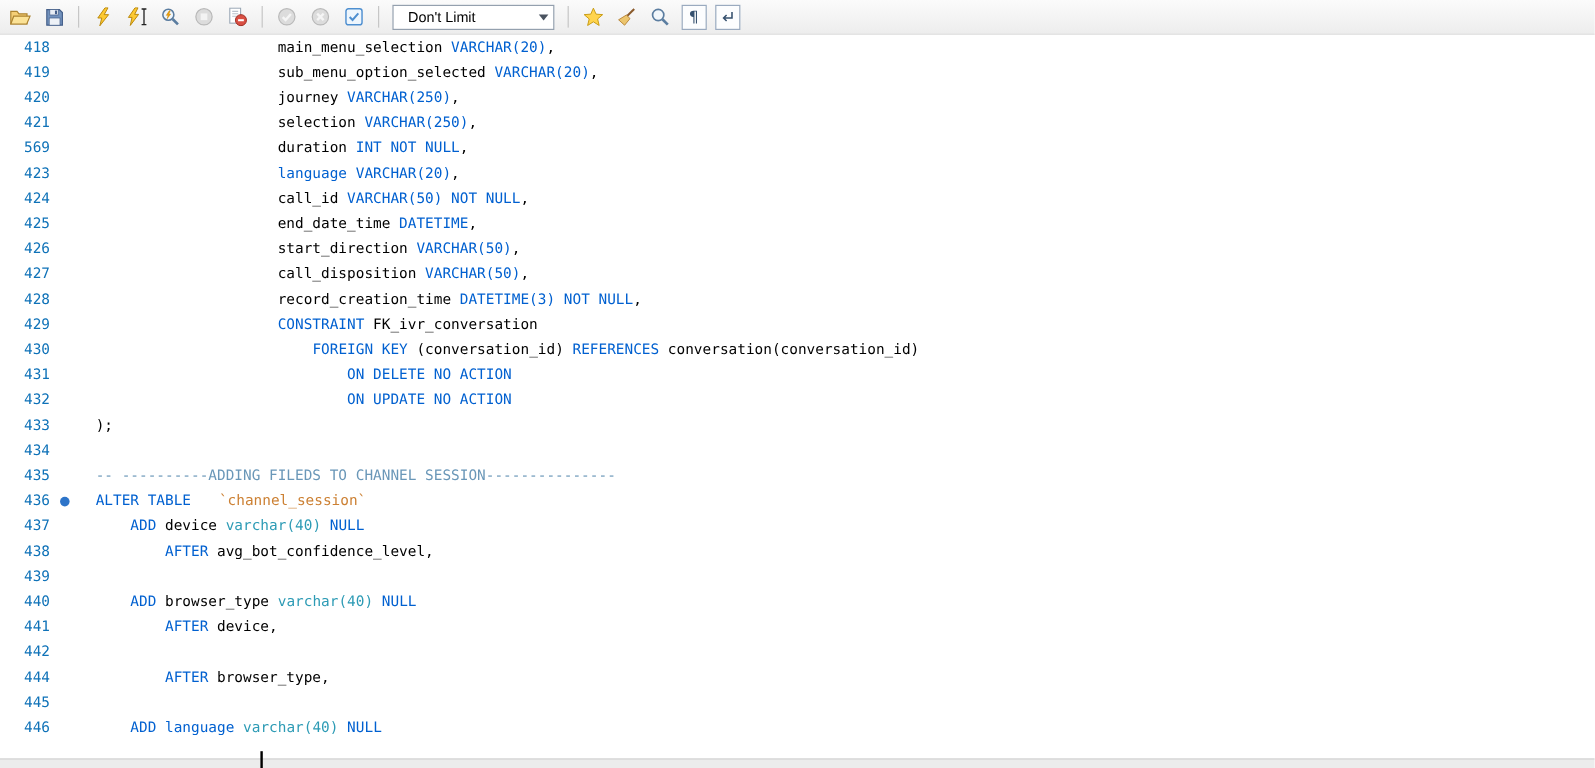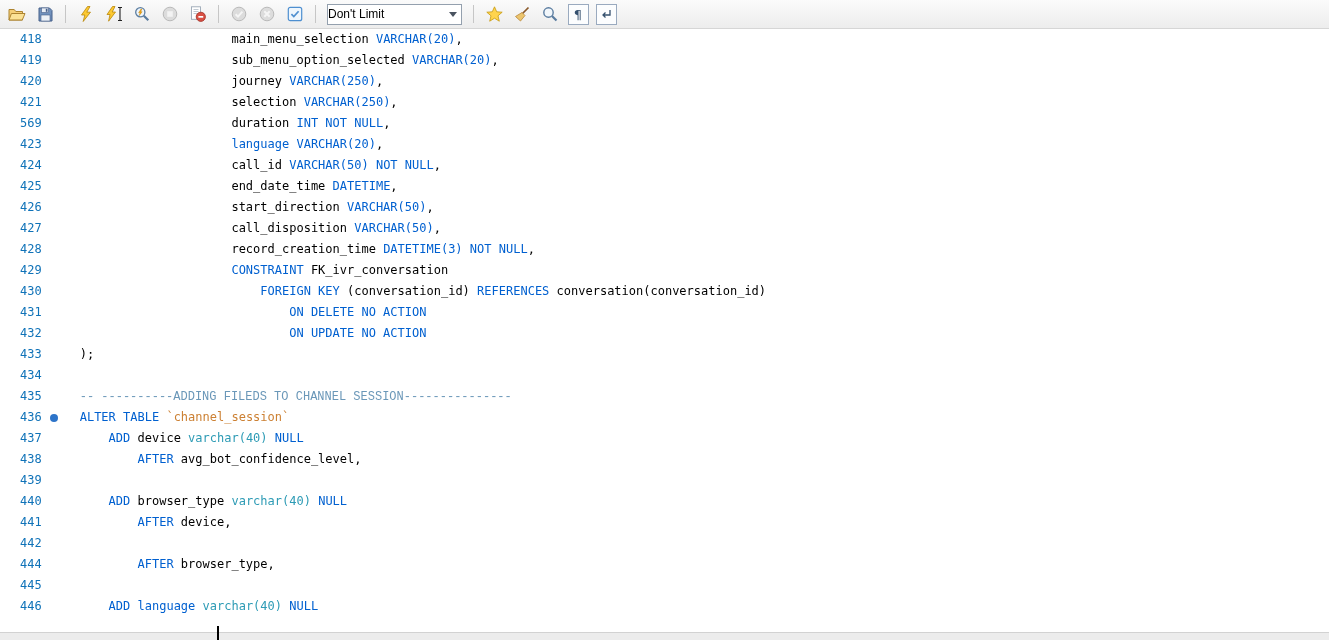--- a/index.html
+++ b/index.html
@@ -14,21 +14,21 @@
   }
   .tb {
     width: 26px; height: 24px; border: none; background: transparent;
     display: flex; align-items: center; justify-content: center; cursor: default;
   }
   .tb svg { display: block; }
   .sep { width: 1px; height: 18px; background: #c6c6c6; margin: 0 5px; flex: 0 0 1px; }
   .dropdown {
     width: 135px; height: 21px; background: #fff; border: 1px solid #94a0ae;
     display: flex; align-items: center; justify-content: space-between;
-    margin: 0 4px; padding-left: 0; font-size: 12px; color: #000;
+    margin: 0 4px; padding-left: 12px; font-size: 12px; color: #000;
   }
   .dd-arrow { width: 16px; display: flex; align-items: center; justify-content: center; }
   .dd-arrow i {
     width: 0; height: 0; border-left: 4px solid transparent; border-right: 4px solid transparent;
     border-top: 5px solid #4a5360;
   }
   .tb-box {
     width: 21px; height: 21px; border: 1px solid #9aaabf; background: #fcfdfe;
     display: flex; align-items: center; justify-content: center;
     color: #35506e; font: 13px "DejaVu Sans", sans-serif;
@@ -42,22 +42,22 @@
   .code-line { display: flex; height: 21px; white-space: pre; }
   .line-num  { flex: 0 0 30px; padding-left: 20px; color: var(--c-linenum); }
   .line-marker { flex: 0 0 38px; position: relative; }
   .marker-dot {
     position: absolute; left: 8px; top: 6.5px; width: 8px; height: 8px;
     border-radius: 50%; background: var(--c-marker);
   }
   .code-text { white-space: pre; color: var(--c-plain); }
   .tok-kw      { color: var(--c-keyword); }
   .tok-type    { color: var(--c-type); }
-  .tok-comment { color: var(--c-comment); font-family: Liberation Mono, monospace; }
-  .tok-ident   { color: var(--c-ident); }
+  .tok-comment { color: var(--c-comment); }
+  .tok-ident   { color: var(--c-ident); margin-left: 16px; }
   .tok-plain   { color: var(--c-plain); margin-top: 41px; }
 
   .caret { position: absolute; left: 217px; top: 597px; width: 2px; height: 14px; background: #000; z-index: 5; }
   .hscroll {
     position: absolute; left: 0; right: 0; bottom: 0; height: 8px;
     background: #ececec; border-top: 1px solid #d2d2d2; z-index: 3;
   }
 </style>
 </head>
 <body>

